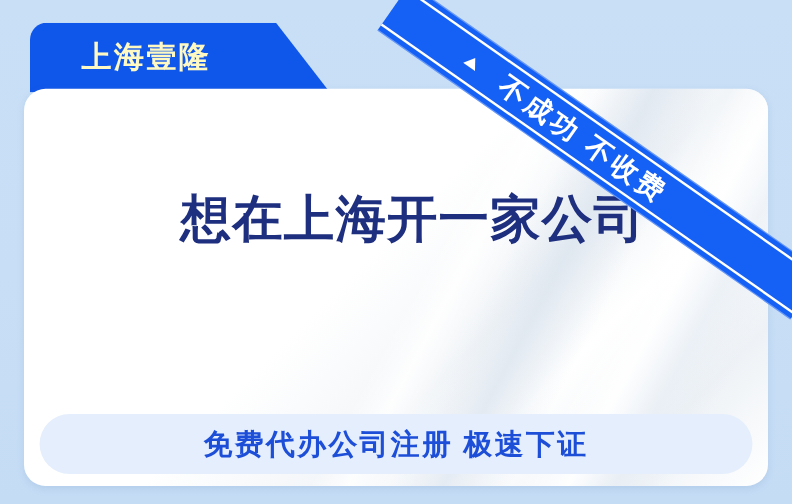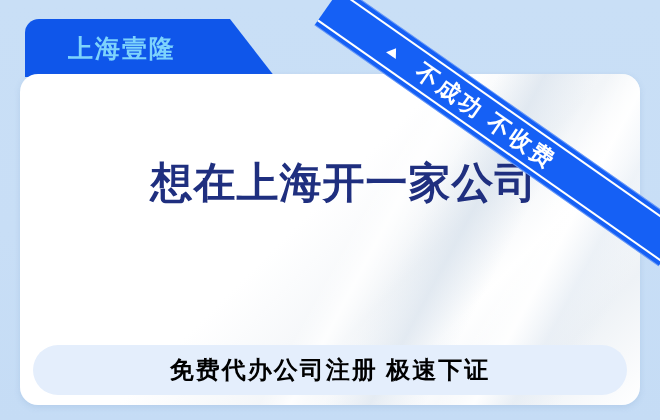--- a/index.html
+++ b/index.html
@@ -37,21 +37,21 @@
     display: flex;
     align-items: center;
     overflow: hidden;
   }
   .brand-tab-label {
     position: absolute;
     left: 43px;
     top: 12px;
     font-size: 25px;
     font-weight: bold;
-    color: #7dd3fc;
+    color: #fef9c3;
     letter-spacing: 2px;
     line-height: 34px;
     white-space: nowrap;
   }
 
   
   .card {
     position: absolute;
     left: 20px;
     top: 74px;
@@ -94,21 +94,21 @@
     top: 271px;
     width: 594px;
     height: 50px;
     background: #e4eefc;
     border-radius: 25px;
     display: flex;
     align-items: center;
     justify-content: center;
   }
   .cta-pill-label {
-    color: #000000;
+    color: #1d4ed8;
     font-size: 24px;
     font-weight: bold;
     letter-spacing: 2px;
     white-space: nowrap;
   }
 
   
   .ribbon {
     position: absolute;
     left: 342px;

